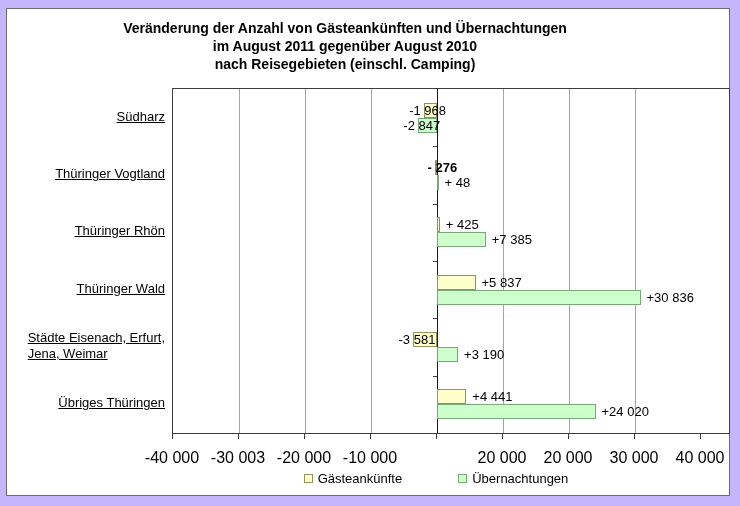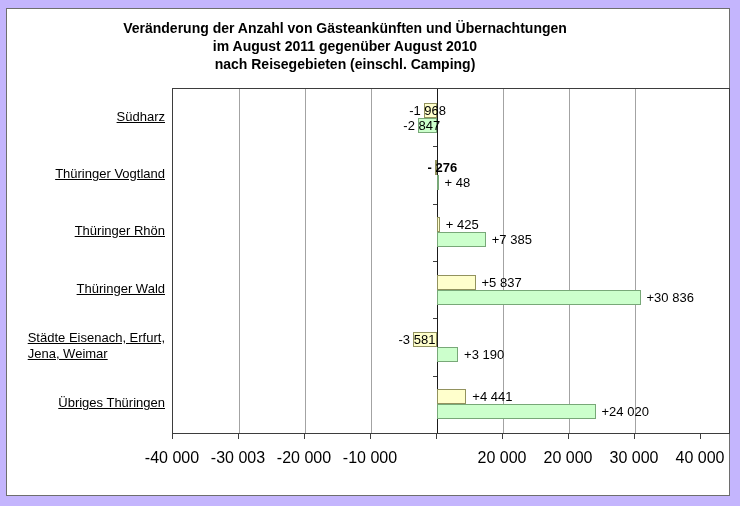--- a/index.html
+++ b/index.html
@@ -118,13 +118,23 @@
       <div class="x-tick" style="left: 501.5px;"></div>
       <div class="x-tick-label" style="left: 502px;">20 000</div>
       <div class="x-tick" style="left: 567.5px;"></div>
       <div class="x-tick-label" style="left: 568px;">20 000</div>
       <div class="x-tick" style="left: 633.5px;"></div>
       <div class="x-tick-label" style="left: 634px;">30 000</div>
       <div class="x-tick" style="left: 699.5px;"></div>
       <div class="x-tick-label" style="left: 700px;">40 000</div>
     </div>
 
+  <div id="legend">
+      <div class="legend-item">
+        <div class="legend-swatch" style="background: rgb(255, 255, 204); border-color: rgb(146, 146, 94);"></div>
+        <div class="legend-label">Gästeankünfte</div>
+      </div>
+      <div class="legend-item">
+        <div class="legend-swatch" style="background: rgb(204, 255, 204); border-color: rgb(120, 168, 120);"></div>
+        <div class="legend-label">Übernachtungen</div>
+      </div>
+    </div>
 </div>
 
 </body></html>

